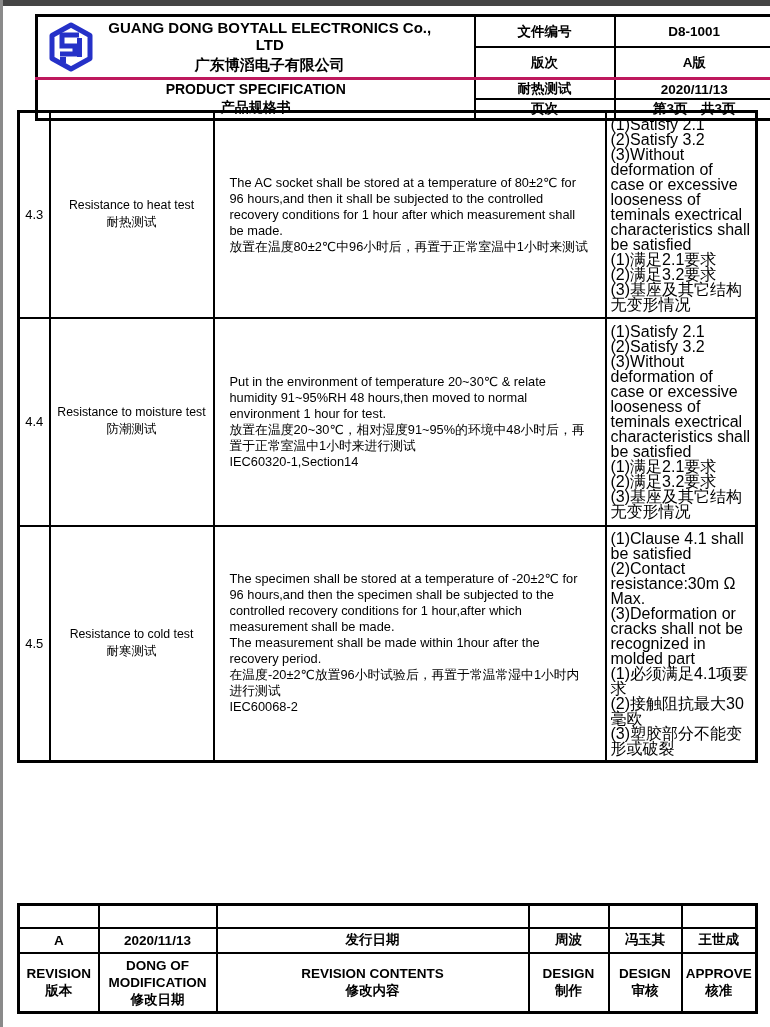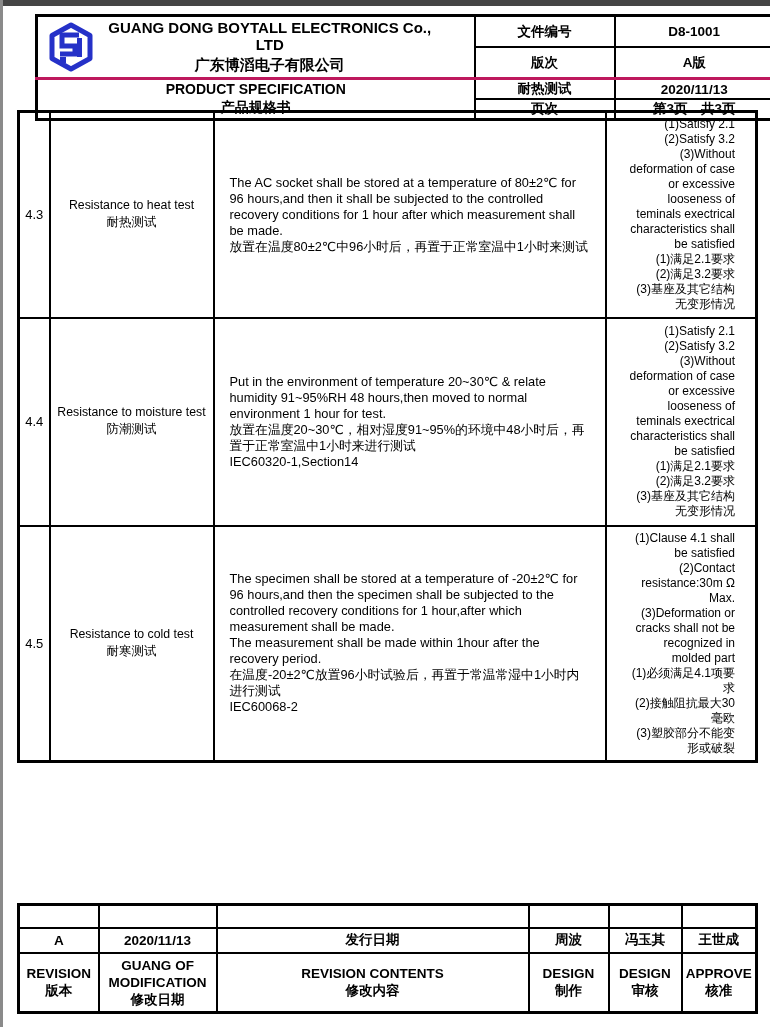--- a/index.html
+++ b/index.html
@@ -31,21 +31,21 @@
   .hr-tall { height:28px; }
   .hr-short { height:19px; }
 
   
   .spec-table { position:absolute; left:17px; top:110px; width:738px; border:3px solid #000; }
   .spec-table td { font-size:13px; }
   td.c-no { text-align:center; font-size:13px; }
   td.c-item { text-align:center; font-size:12.3px; white-space:nowrap; }
   .item-cn { margin-top:2px; font-size:12.5px; }
   td.c-desc { text-align:left; padding:4px 15px; font-size:12.8px; line-height:16px; }
-  td.c-crit { text-align:right; padding:4px 20px; font-size:12px; line-height:15px; }
+  td.c-crit { text-align:left; padding:4px 4px; font-size:16px; line-height:15px; }
   .row-43 td { height:206px; }
   .row-44 td { height:208px; }
   .row-45 td { height:218px; }
   .row-note td { height:148px; vertical-align:top; text-align:left;
                  font-size:13.5px; font-weight:bold; padding:3px 6px; }
 
   
   .rev-table { position:absolute; left:17px; top:903px; width:738px; border:3px solid #000; }
   .rev-table td { text-align:center; }
   .rev-empty td { height:23px; }
@@ -205,21 +205,21 @@
       <td>周波</td>
       <td>冯玉其</td>
       <td>王世成</td>
     </tr>
     <tr class="rev-head">
       <td>
         <div>REVISION</div>
         <div>版本</div>
       </td>
       <td>
-        <div>GUANG OF MODIFICATION</div>
+        <div>DONG OF MODIFICATION</div>
         <div>修改日期</div>
       </td>
       <td>
         <div>REVISION CONTENTS</div>
         <div>修改内容</div>
       </td>
       <td>
         <div>DESIGN</div>
         <div>制作</div>
       </td>

